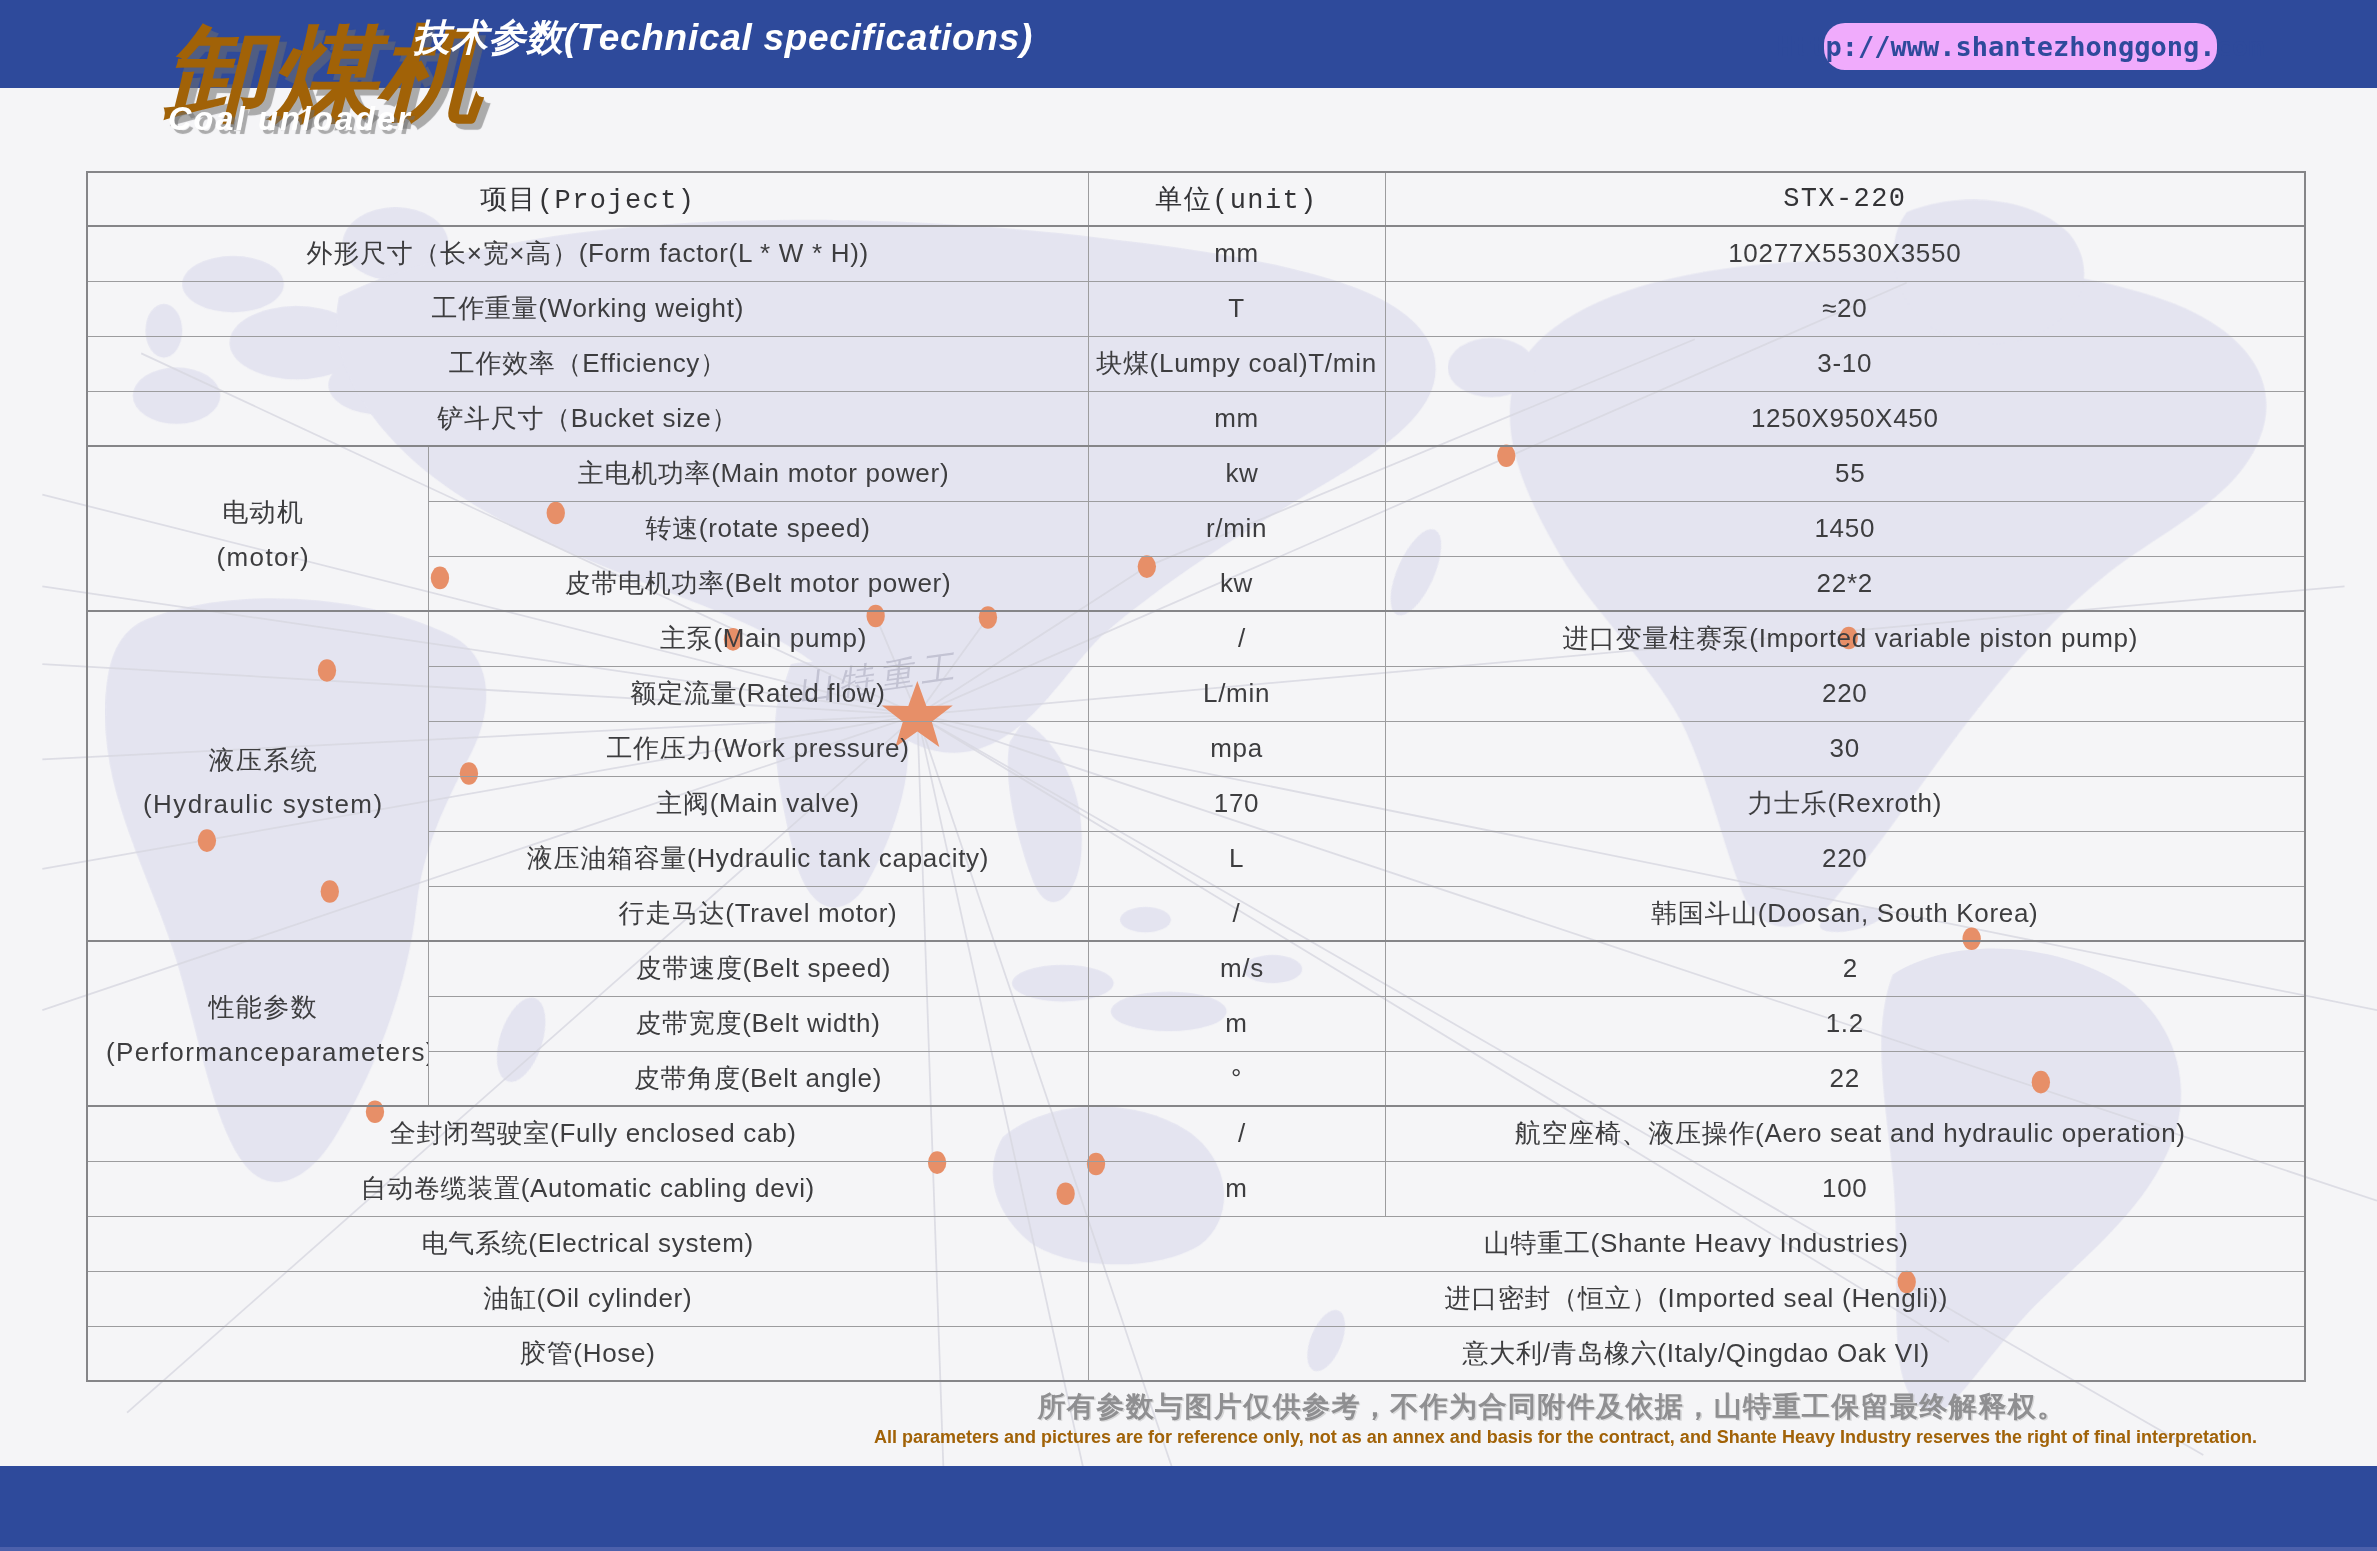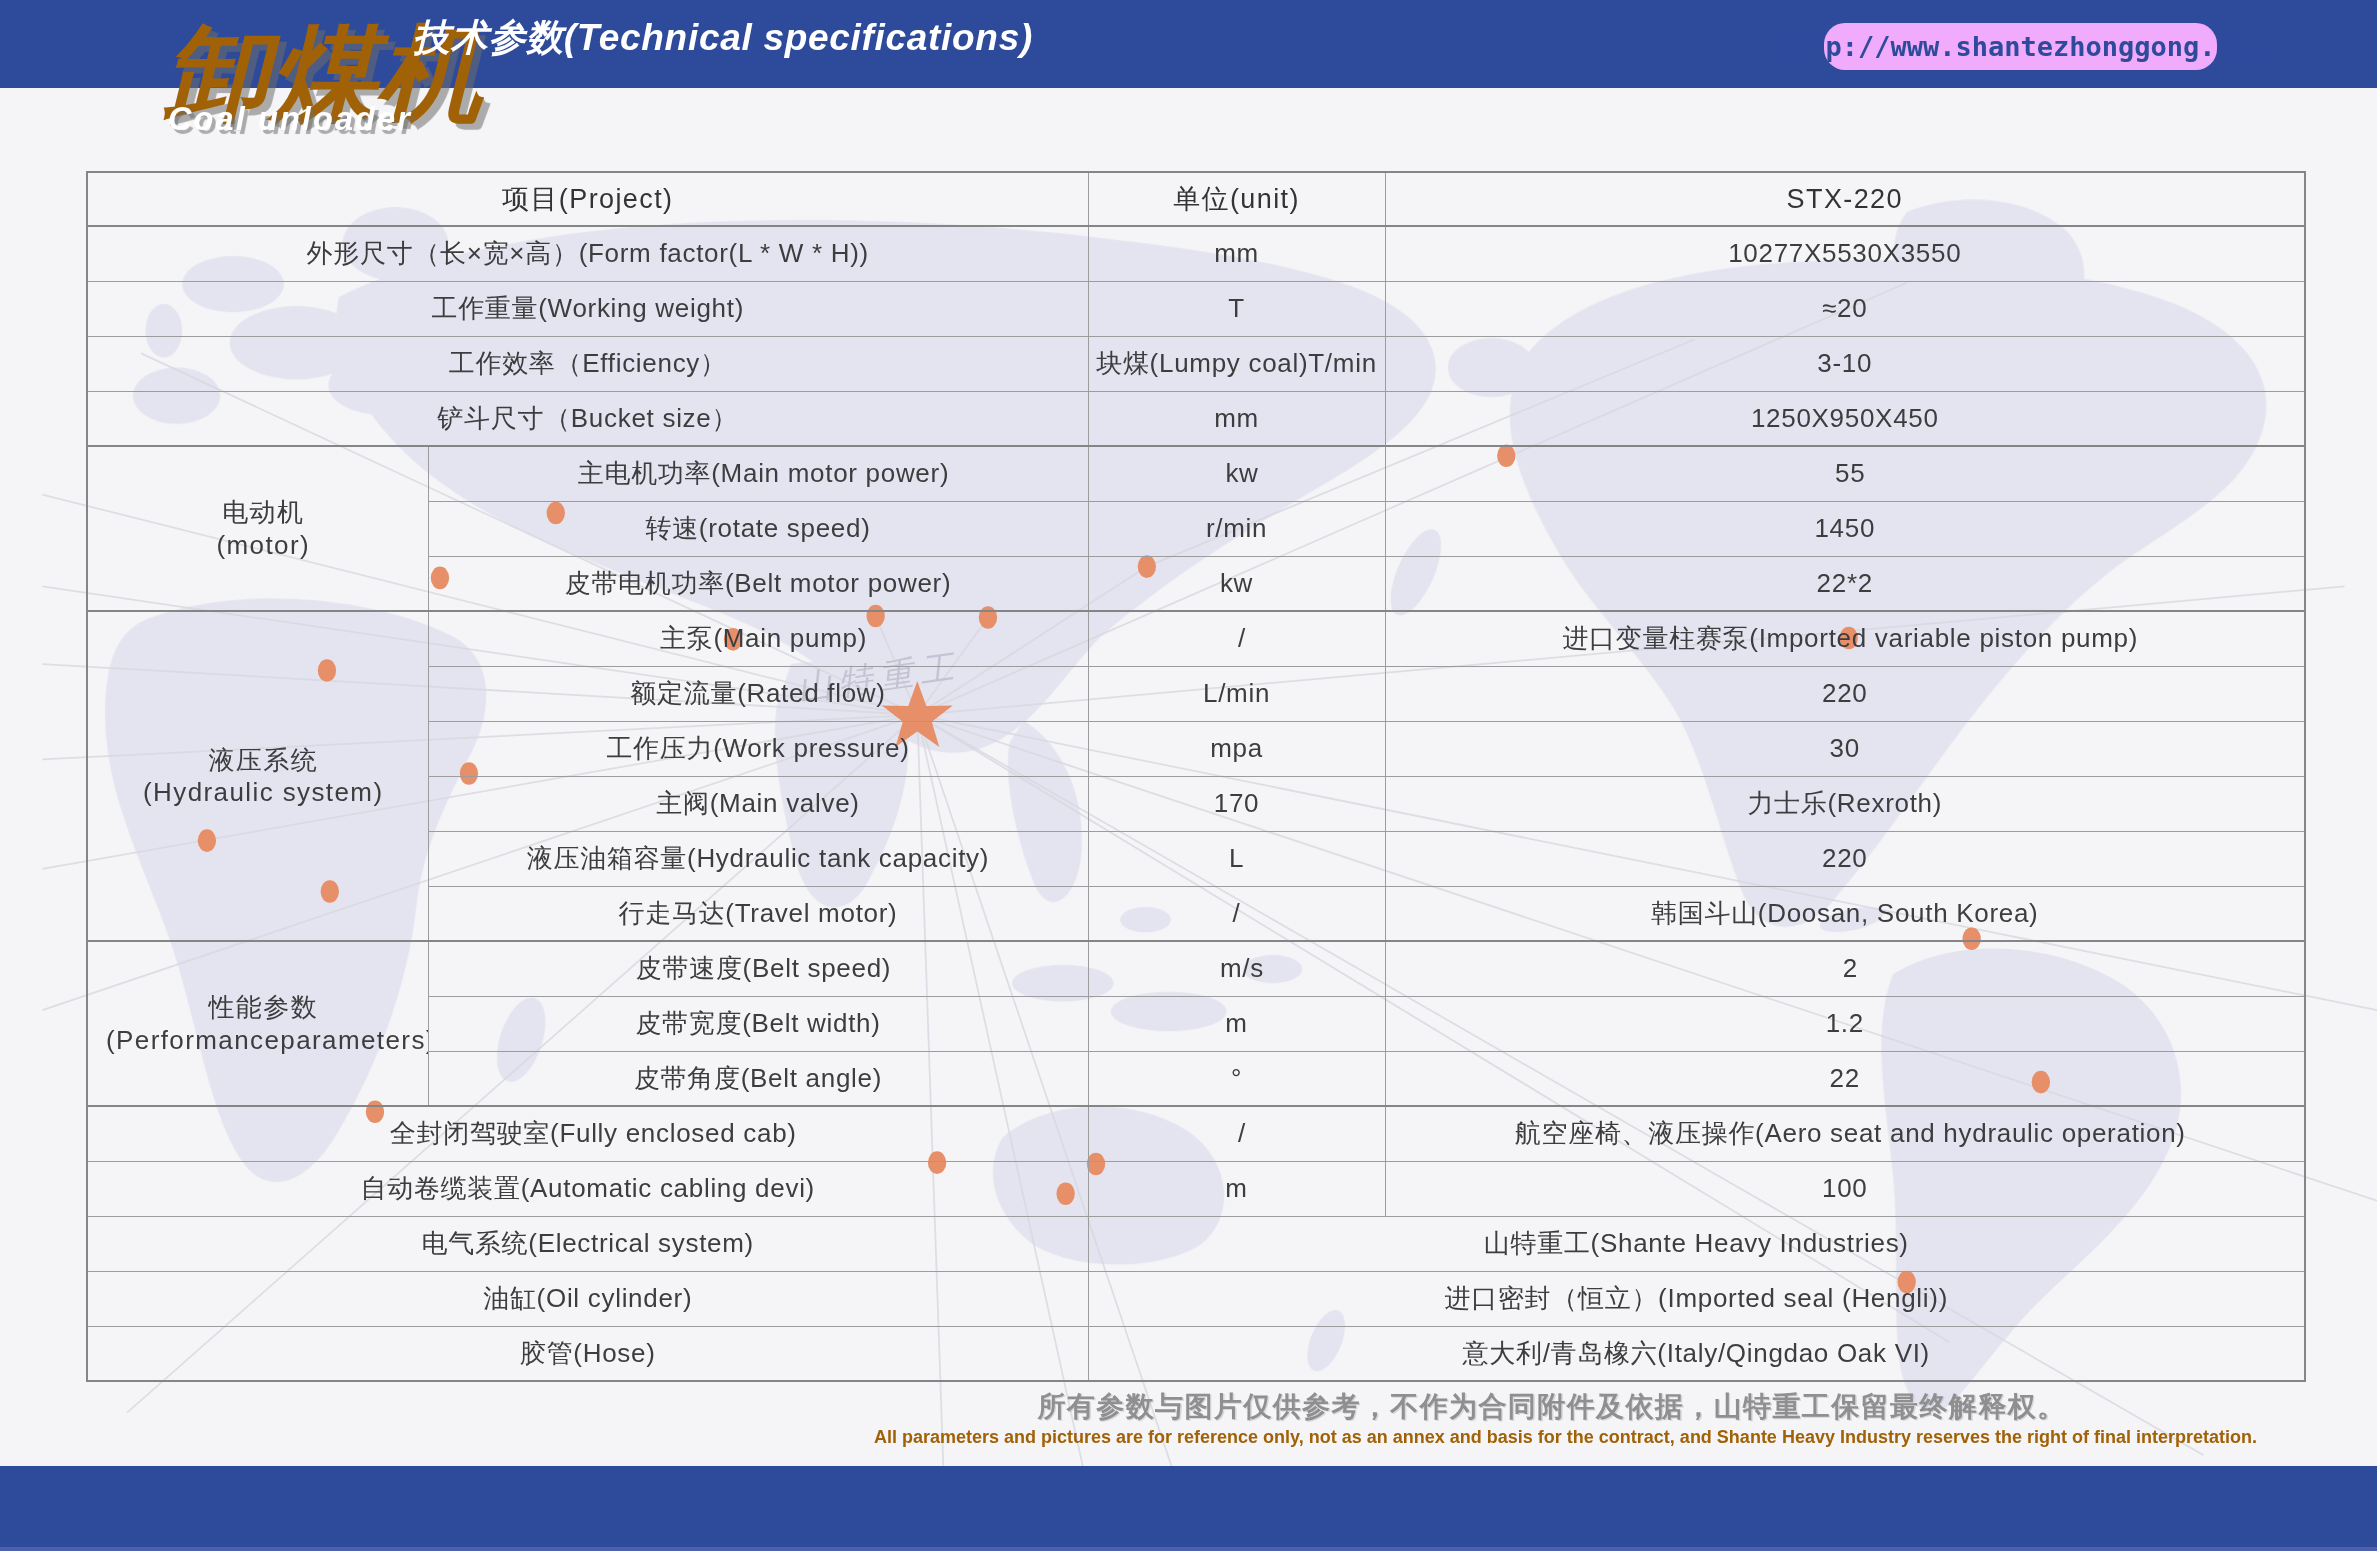--- a/index.html
+++ b/index.html
@@ -50,27 +50,27 @@
   table.spec col.c-cat{width:341px;}
   table.spec col.c-sub{width:660px;}
   table.spec col.c-unit{width:297px;}
   table.spec col.c-val{width:920px;}
   table.spec th,table.spec td{
     border:1.4px solid #9c9c9e;background:transparent;
     font-weight:normal;text-align:center;vertical-align:middle;
     padding:0 7px;overflow:hidden;white-space:nowrap;
     letter-spacing:0.7px;
   }
-  table.spec thead tr{height:54px;}
+  table.spec thead tr{height:54px;font-family:Liberation Mono, monospace;}
   table.spec tbody tr{height:55px;}
   table.spec thead th{border-bottom:2.1px solid #858588;font-size:27px;color:#333336;letter-spacing:1.4px;}
   table.spec tr.hvy > td{border-top:2.1px solid #858588;padding-left:18px;}
   td.lbl-left{text-align:left;padding-left:109px;}
   td.unit{letter-spacing:1.4px;}
-  td.cat div{line-height:32.5px;letter-spacing:1.4px;}
+  td.cat div{line-height:32.5px;letter-spacing:1.4px;margin-top:12px;}
 
   
   .watermark{
     position:absolute;left:797px;top:655px;z-index:1;
     font-size:34px;font-style:italic;color:#bfbfd0;
     letter-spacing:7px;transform:rotate(-8deg);white-space:nowrap;opacity:0.9;
   }
 
   
   .disclaimer{position:absolute;right:120px;top:1390px;z-index:2;text-align:center;}

